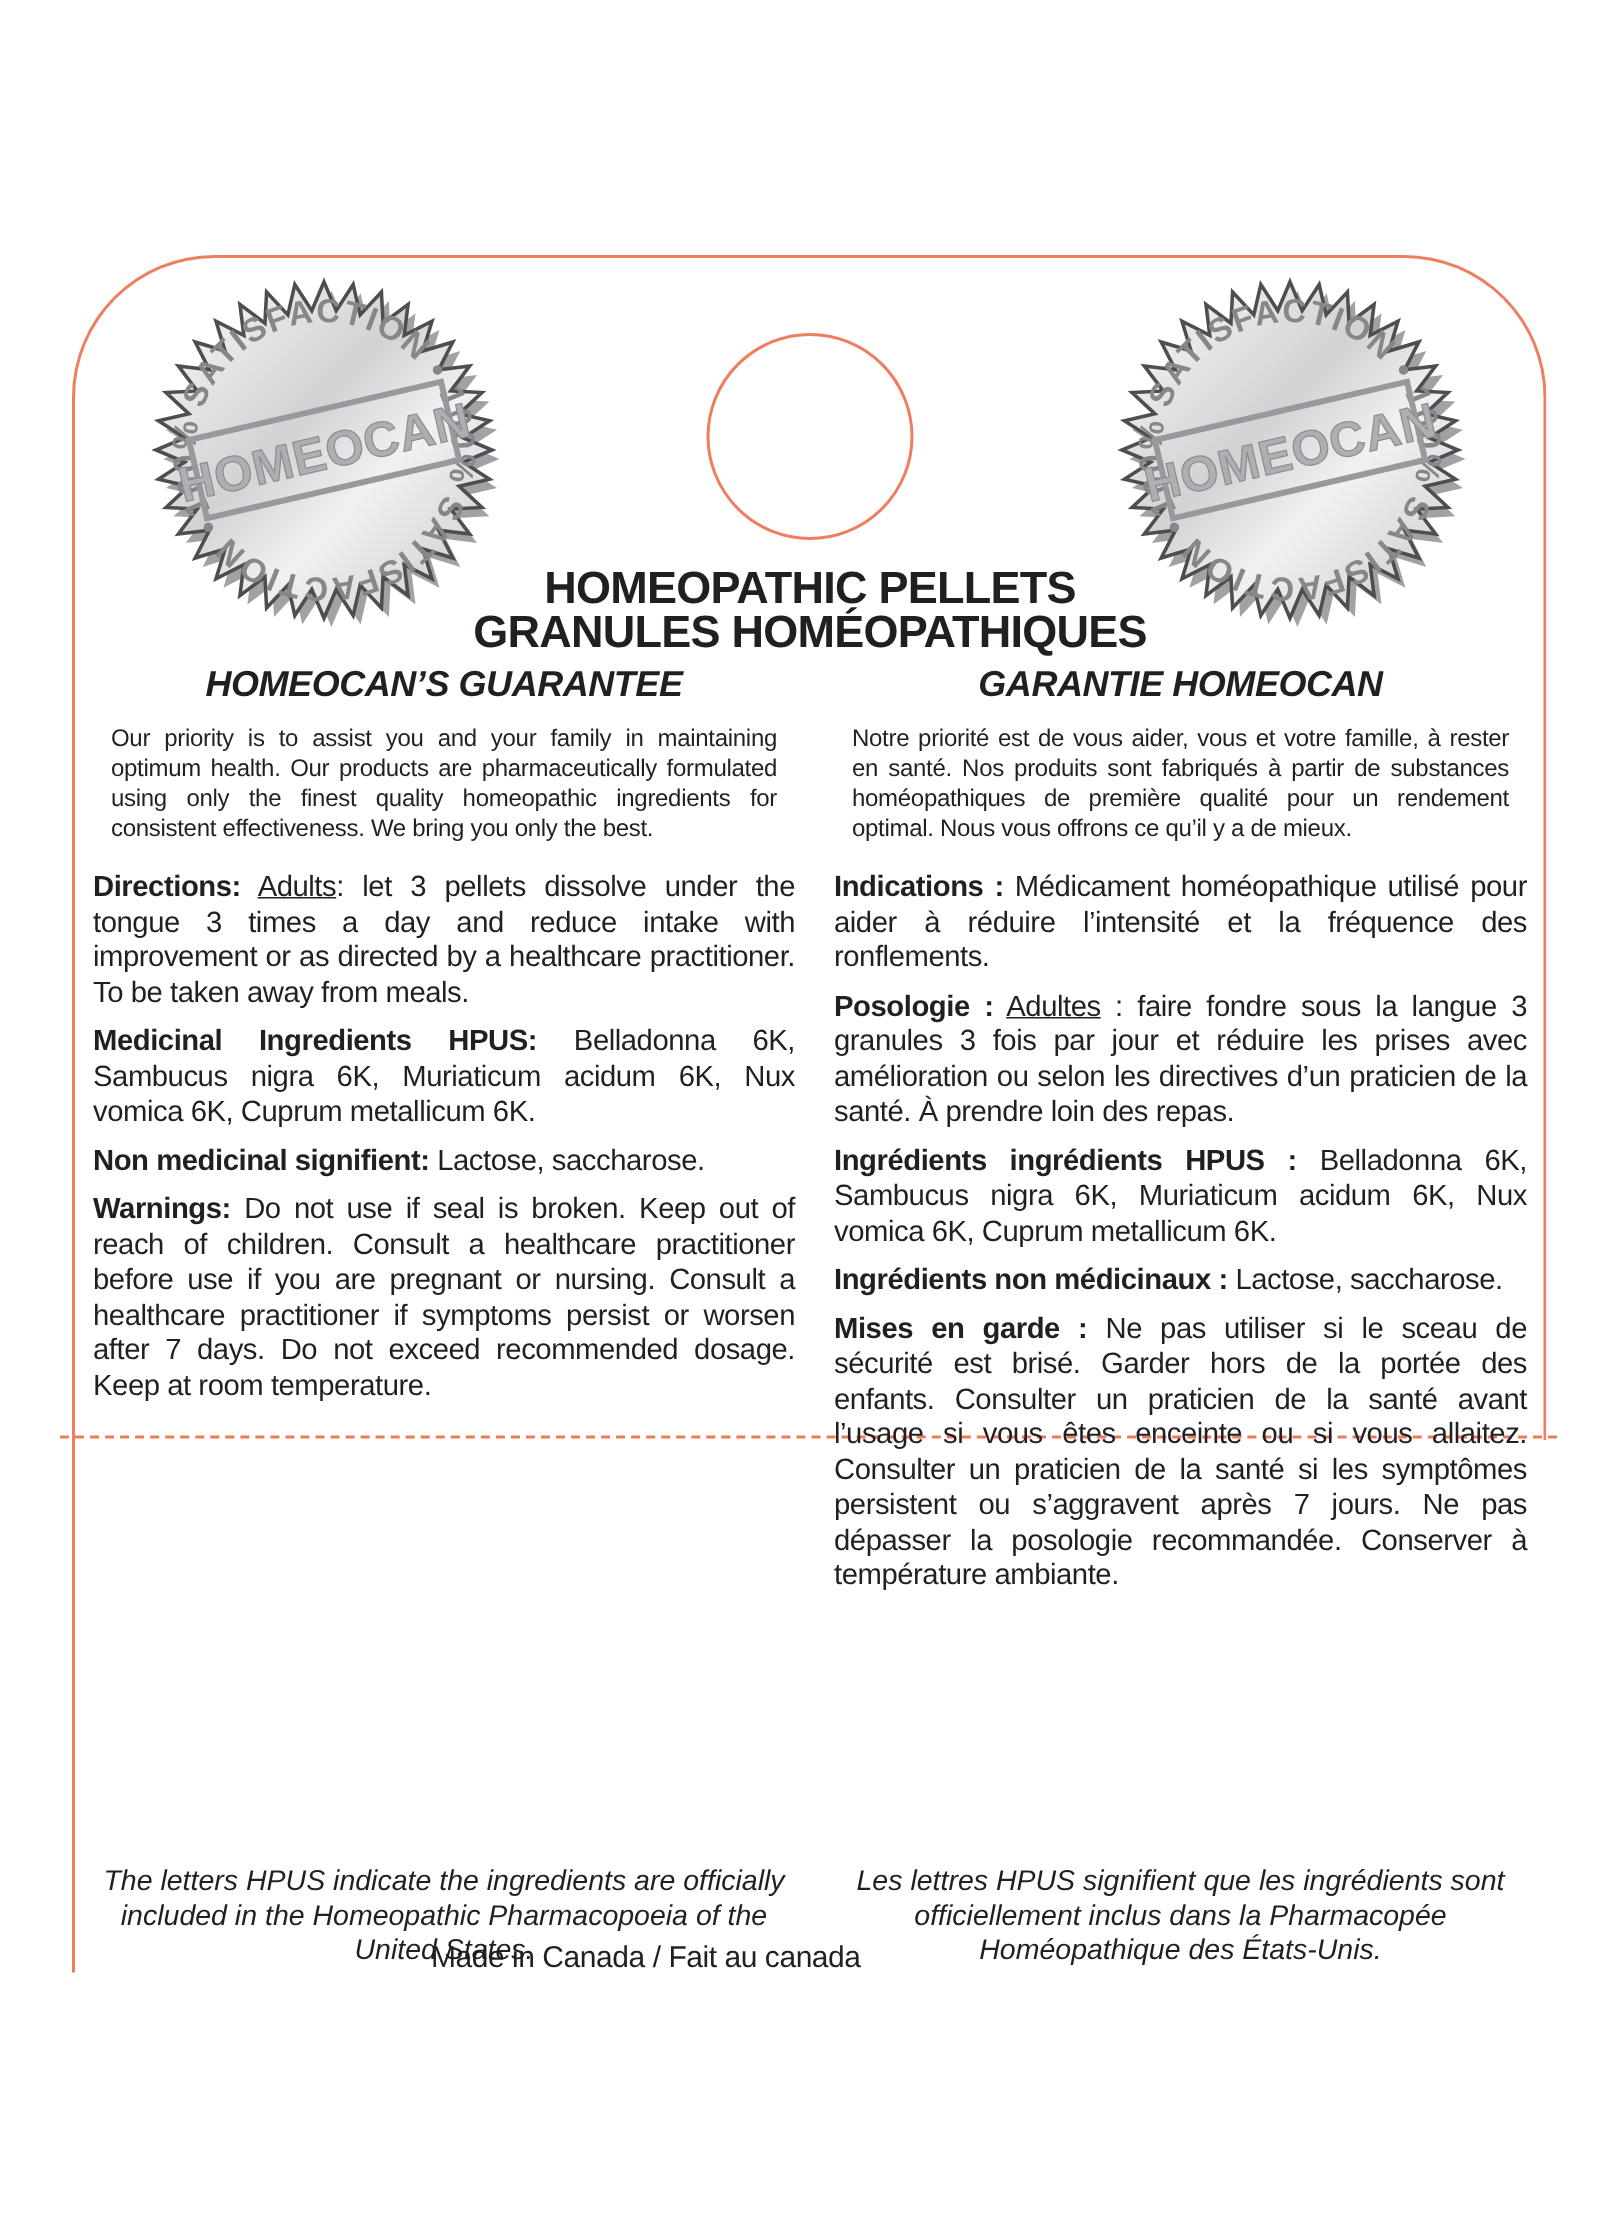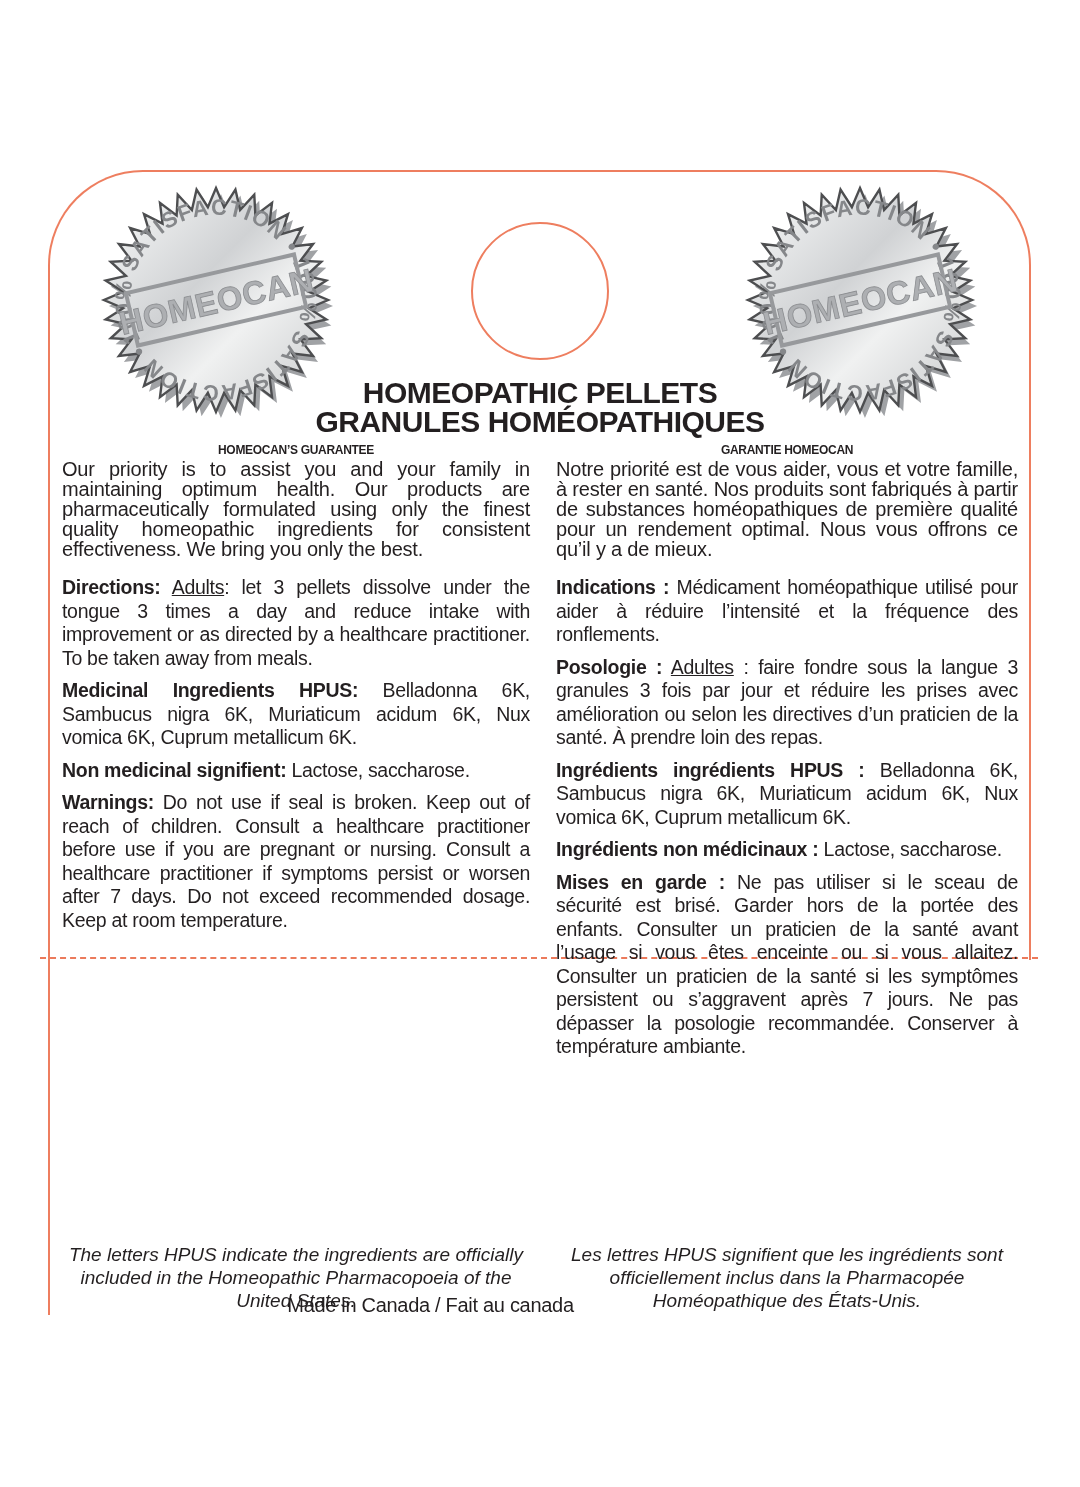--- a/index.html
+++ b/index.html
@@ -31,24 +31,24 @@
   
   .main-title{
     position:absolute;left:0;top:378px;width:1080px;text-align:center;
     font-weight:bold;font-size:30px;line-height:29px;letter-spacing:-0.5px;
   }
   
   .col{position:absolute;top:443px;}
   .col-en{left:62px;width:468px;}
   .col-fr{left:556px;width:462px;}
   .guar-title{
-    margin:0 0 2px 0;text-align:center;font-size:12px;font-weight:bold;letter-spacing:-0.3px;
+    margin:0 0 2px 0;text-align:center;font-size:24px;font-weight:bold;letter-spacing:-0.3px;font-style:italic;
   }
   .guar-text{
-    margin:0;font-size:20px;line-height:20px;text-align:justify;letter-spacing:-0.2px;
+    margin:12px;font-size:16px;line-height:20px;text-align:justify;letter-spacing:-0.2px;
   }
   .body-sections{margin-top:17px;}
   .body-sections p{
     margin:0 0 9px 0;font-size:19.5px;line-height:23.5px;text-align:justify;letter-spacing:-0.3px;
   }
   .body-sections b{letter-spacing:-0.3px;}
   .u{text-decoration:underline;}
   
   .footnote{
     position:absolute;top:1243px;font-style:italic;font-size:19px;line-height:23px;text-align:center;

